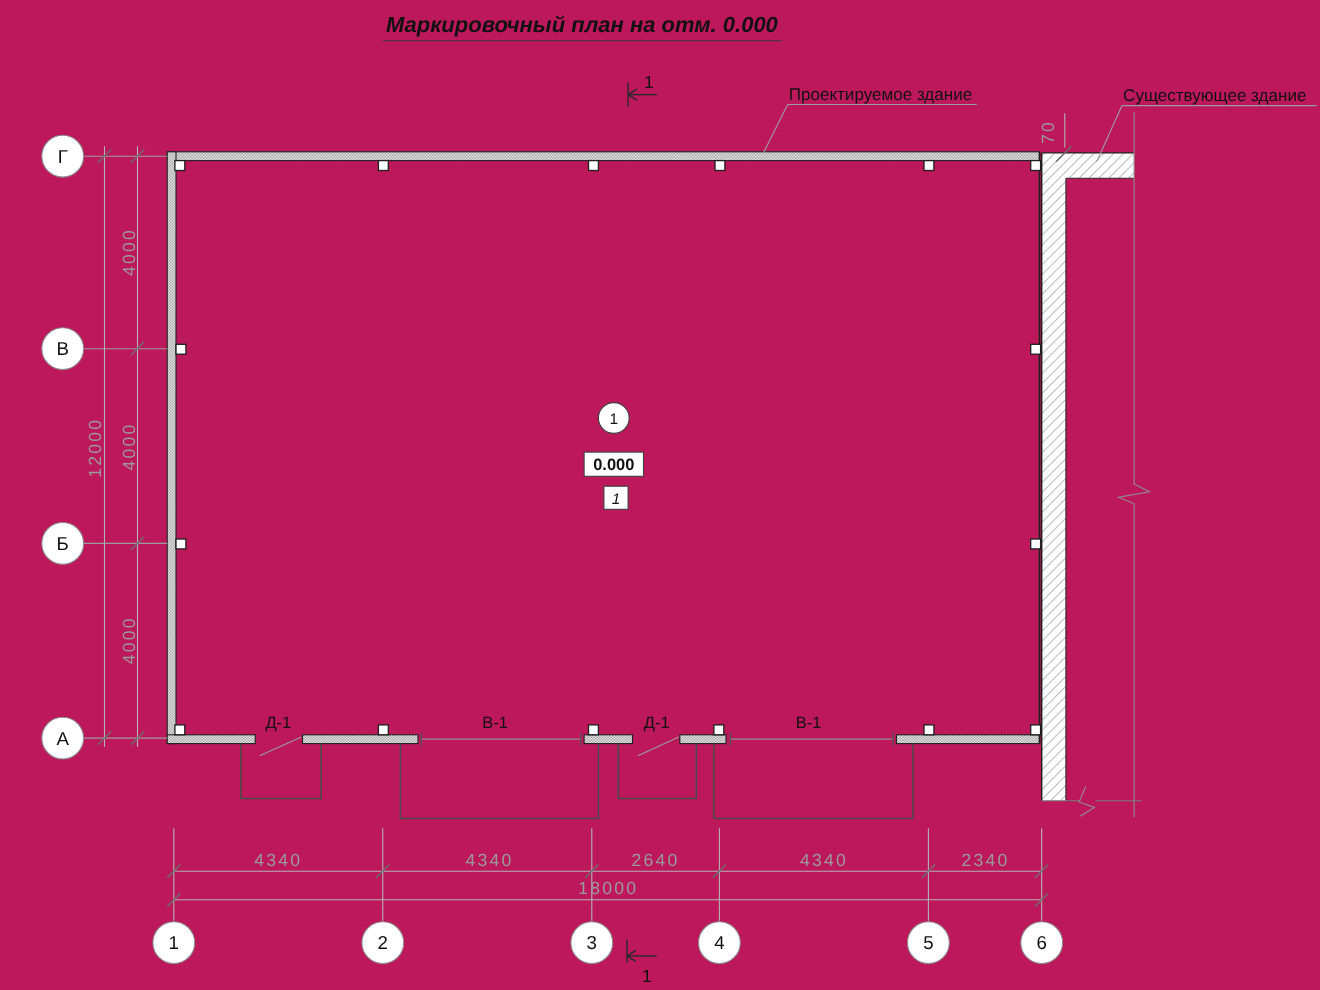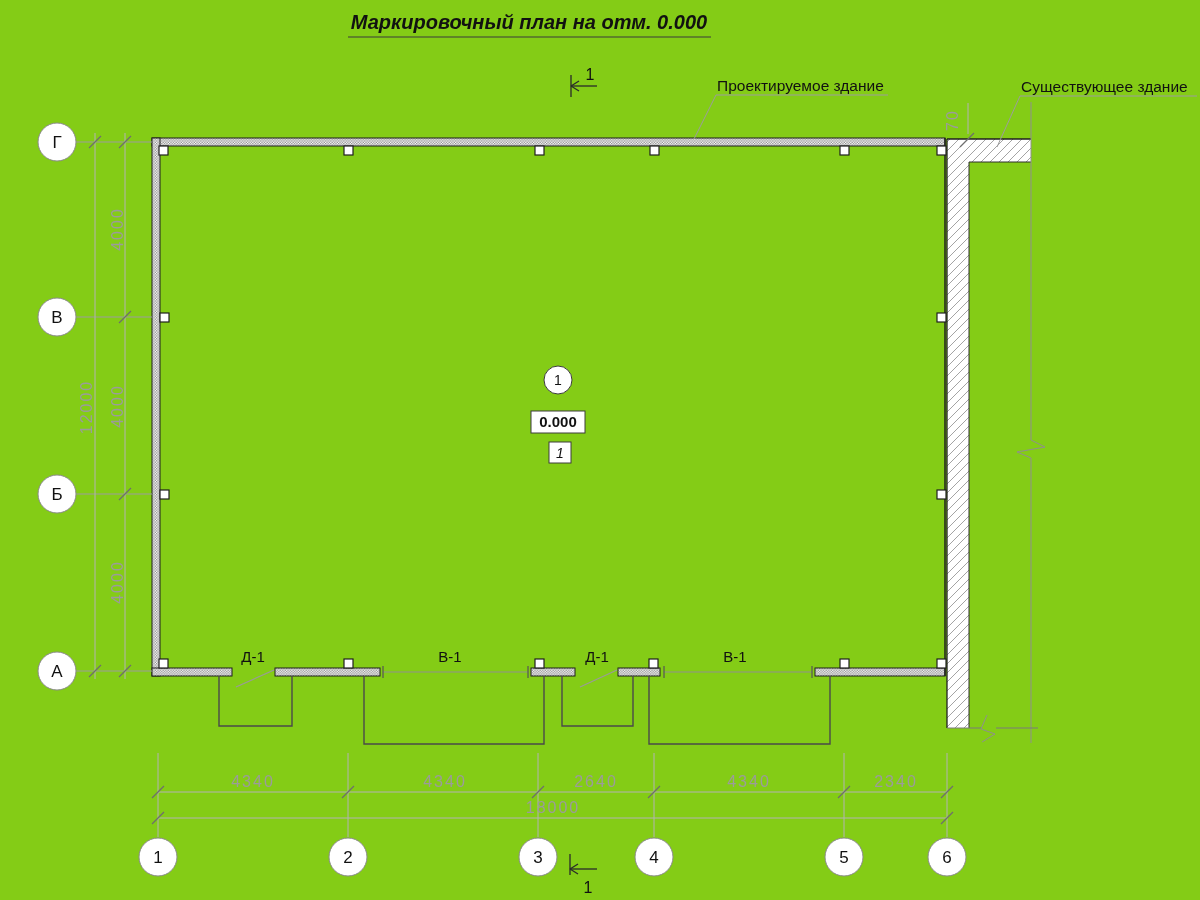--- a/index.html
+++ b/index.html
@@ -1,16 +1,16 @@
 <!DOCTYPE html>
 <html><head>
 <meta charset="utf-8">
 <style>
   html,body{margin:0;padding:0;background:#fff;}
-  #stage{position:relative;width:1200px;height:900px;background:#84cc16;overflow:hidden;
+  #stage{position:relative;width:1200px;height:900px;background:#be185d;overflow:hidden;
          font-family:"Liberation Sans", sans-serif;}
   svg{position:absolute;left:0;top:0;}
   text{font-family:"Liberation Sans", sans-serif;fill:#111;}
   .dimtxt{fill:#9b9b9b;font-size:16px;letter-spacing:2px;}
   .thin{stroke:#b3b3b3;stroke-width:1;}
   .tick{stroke:#6e6e6e;stroke-width:1.3;}
   .leader{stroke:#9c9c9c;stroke-width:1;}
 </style>
 </head>
 <body>

